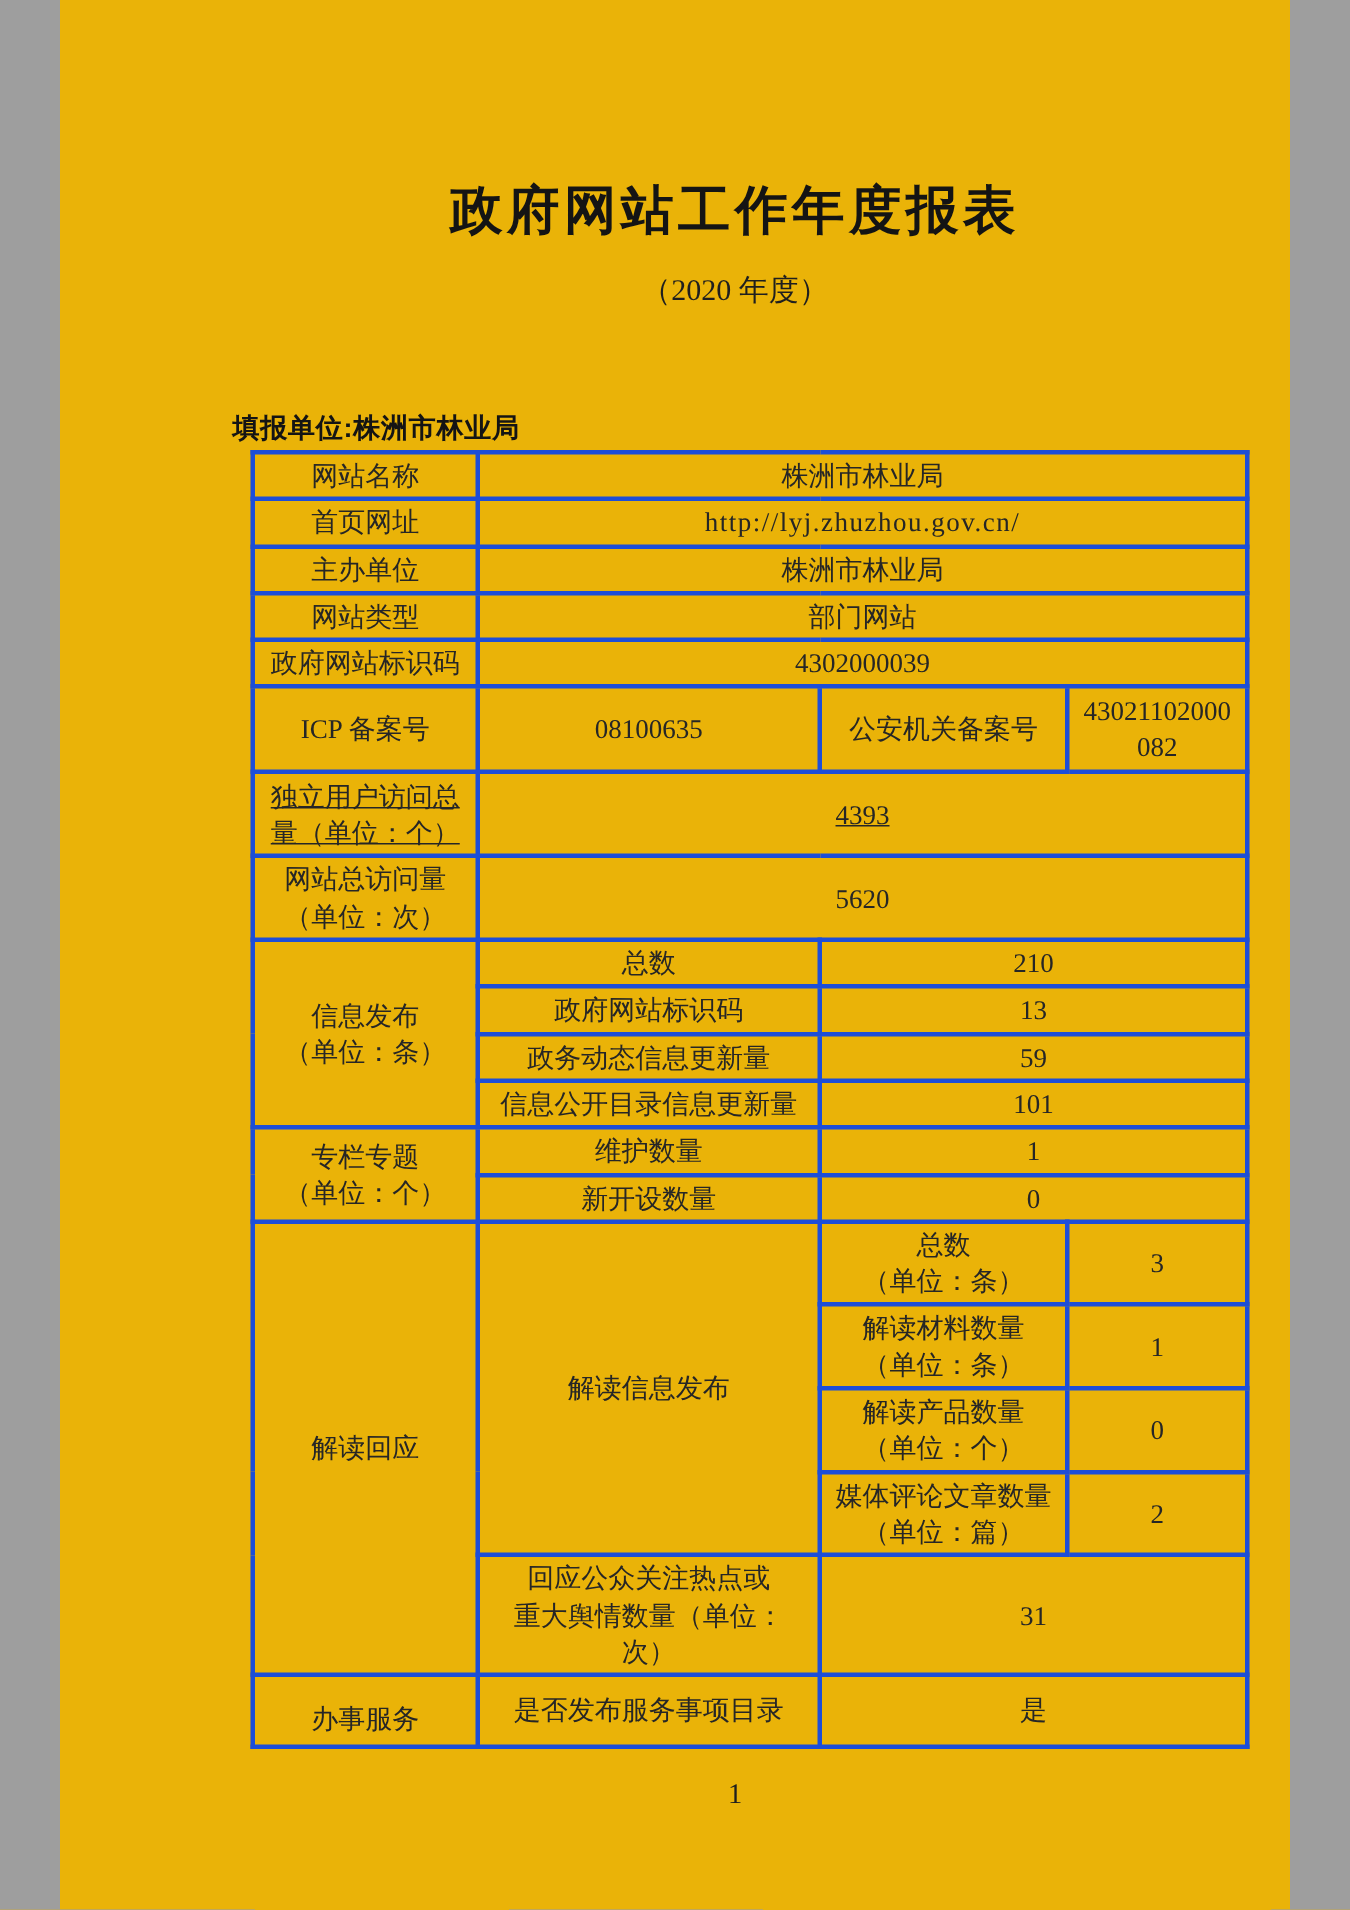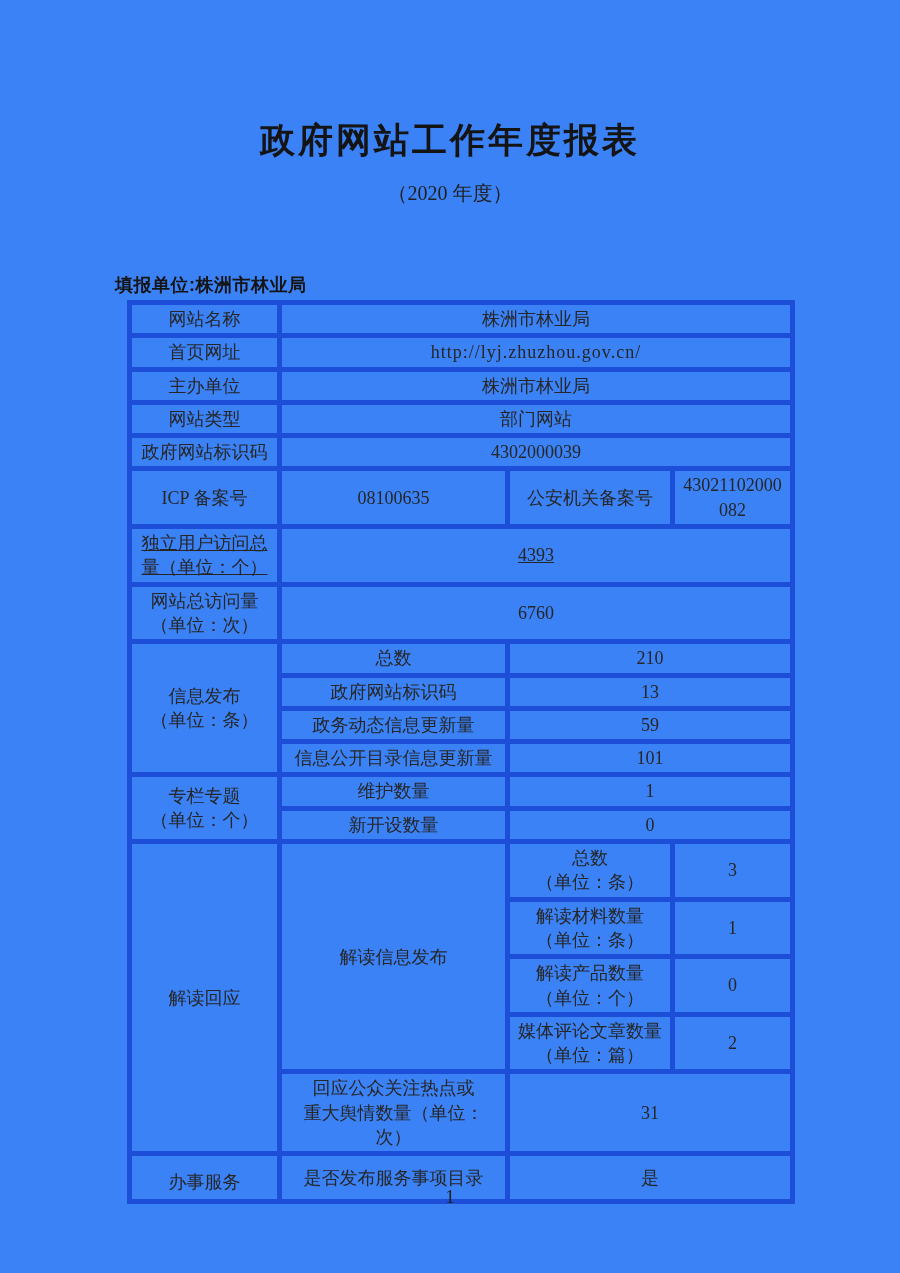--- a/index.html
+++ b/index.html
@@ -1,22 +1,22 @@
 <!DOCTYPE html>
 <html><head>
 <meta charset="utf-8">
 <style>
   * { margin: 0; padding: 0; box-sizing: border-box; }
   html, body { background: #9e9e9e; }
   .page {
     position: relative;
-    width: 900px;
+    width: 820px;
     height: 1273px;
     margin: 0 auto;
-    background: #3b82f6;
+    background: #eab308;
     font-family: "Liberation Serif", "DejaVu Serif", serif;
     color: #262626;
     overflow: hidden;
   }
   .title {
     position: absolute;
     top: 117px;
     left: 0;
     width: 900px;
     text-align: center;
@@ -52,21 +52,21 @@
     left: 127px;
     width: 663px;
     border-collapse: collapse;
     table-layout: fixed;
   }
   col.c1 { width: 150px; }
   col.c2 { width: 228px; }
   col.c3 { width: 165px; }
   col.c4 { width: 120px; }
   td {
-    border: 5px solid #1d4ed8;
+    border: 3px solid #1d4ed8;
     text-align: center;
     vertical-align: middle;
     font-size: 18px;
     line-height: 1.35;
     padding: 2px 4px;
     white-space: pre-line;
     color: #262626;
     overflow: hidden;
   }
   tr.h31 { height: 31px; }
@@ -134,21 +134,21 @@
 082</td>
       </tr>
       <tr class="h56">
         <td>独立用户访问总
 量（单位：个）</td>
         <td colspan="3">4393</td>
       </tr>
       <tr class="h54">
         <td>网站总访问量
 （单位：次）</td>
-        <td colspan="3">6760</td>
+        <td colspan="3">5620</td>
       </tr>
 
       <tr class="h31">
         <td rowspan="4">信息发布
 （单位：条）</td>
         <td>总数</td>
         <td colspan="2">210</td>
       </tr>
       <tr class="h31">
         <td>政府网站标识码</td>

